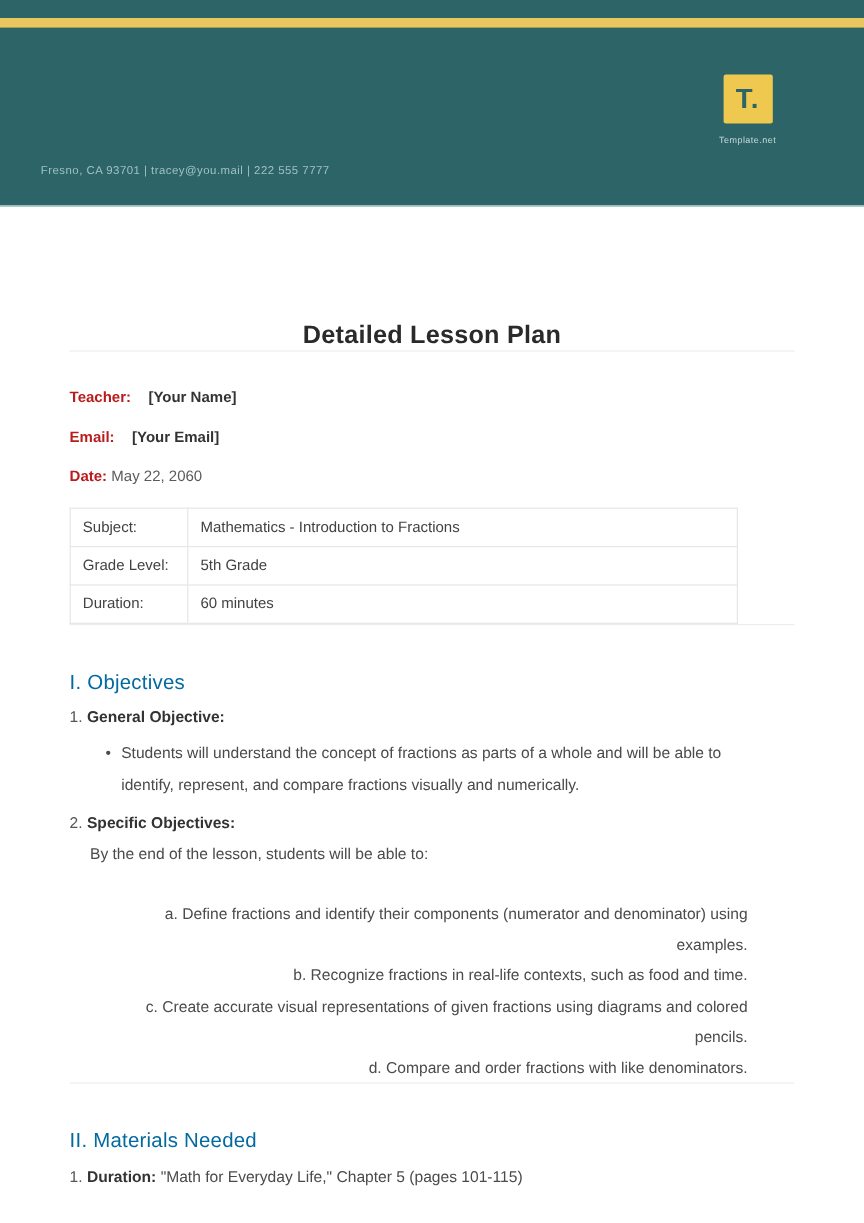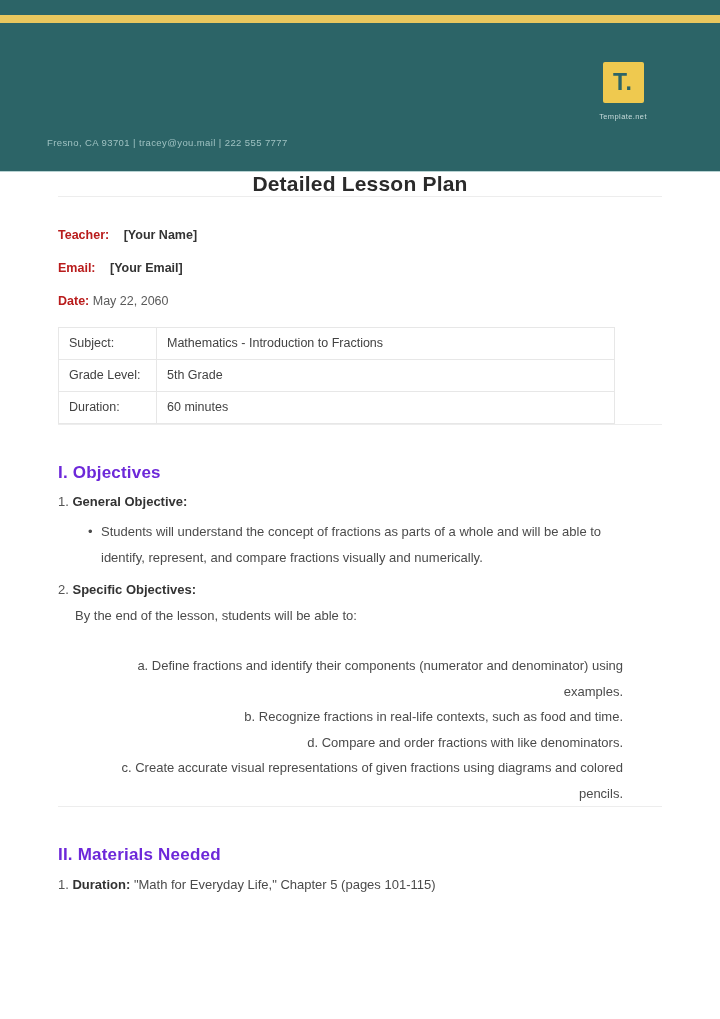--- a/index.html
+++ b/index.html
@@ -45,29 +45,30 @@
     letter-spacing: 1px;
   }
   .brand-name {
     margin-top: 9px;
     font-size: 7.5px;
     color: #C6DADA;
     letter-spacing: .4px;
   }
   .contact-line {
     position: absolute;
-    left: 47px;
+    left: 34px;
     bottom: 23px;
     font-size: 9.5px;
     color: #9FC2C2;
     letter-spacing: .4px;
   }
   
   .content { margin: 0 58px; }
   .doc-title {
+    padding-top: 96px;
     text-align: center;
     font-size: 21px;
     font-weight: 700;
     color: #2A2A2A;
     letter-spacing: .2px;
   }
   hr.divider {
     border: none;
     border-top: 1px solid #EDEDED;
     margin: 0;
@@ -95,22 +96,22 @@
   }
   .details-table td {
     border: 1px solid #E7E7E7;
     padding: 8px 10px 9px 10px;
   }
   .details-table td.col-label { width: 98px; }
 
   .section-heading {
     margin-top: 38px;
     font-size: 17px;
-    font-weight: 700;
-    color: #6d28d9;
+    font-weight: 400;
+    color: #0369a1;
     letter-spacing: .2px;
   }
   .li-line {
     margin-top: 8px;
     font-size: 13px;
     line-height: 22px;
     color: #4B4B4B;
   }
   .li-num { color: #555555; }
   .li-title { font-weight: 700; color: #333333; }
@@ -209,22 +210,22 @@
 
     <p class="li-line">
       <span class="li-num">2.</span>
       <span class="li-title">Specific Objectives:</span>
     </p>
     <p class="indent-para">By the end of the lesson, students will be able to:</p>
 
     <div class="sub-items">
       <p class="sub-item">a. Define fractions and identify their components (numerator and denominator) using examples.</p>
       <p class="sub-item">b. Recognize fractions in real-life contexts, such as food and time.</p>
+      <p class="sub-item">c. Create accurate visual representations of given fractions using diagrams and colored pencils.</p>
       <p class="sub-item">d. Compare and order fractions with like denominators.</p>
-      <p class="sub-item">c. Create accurate visual representations of given fractions using diagrams and colored pencils.</p>
     </div>
   </section>
 
   <hr class="divider divider-3">
 
   <section>
     <h2 class="section-heading materials-heading">II. Materials Needed</h2>
     <p class="li-line materials-item">
       <span class="li-num">1.</span>
       <span class="li-title">Duration:</span>

